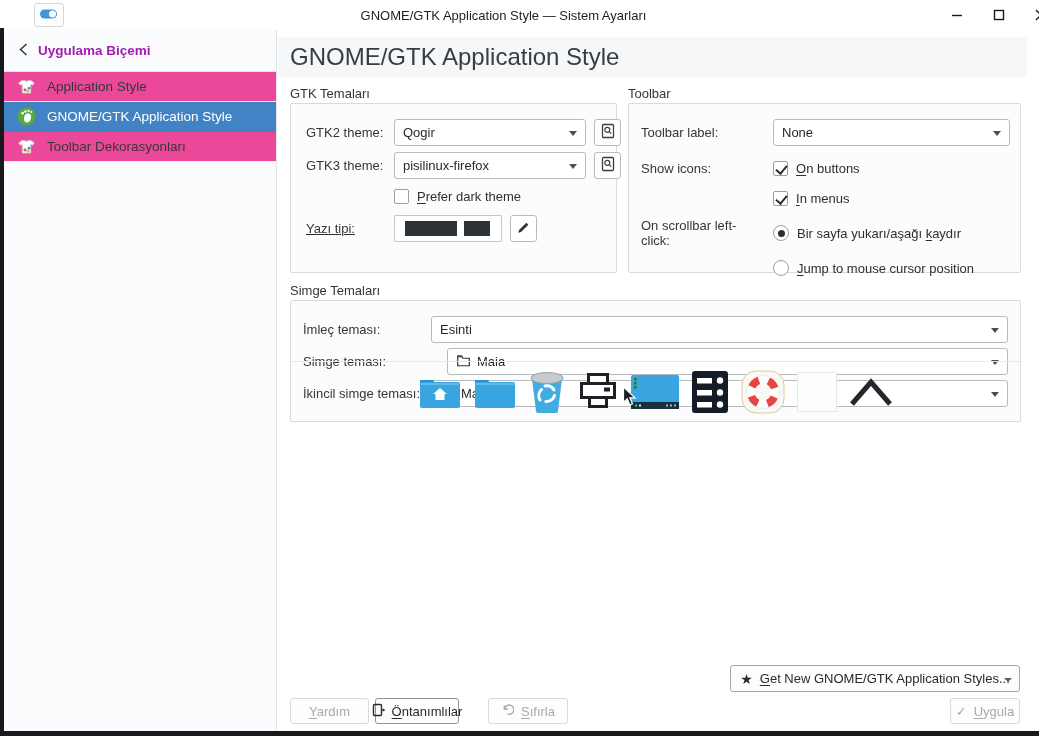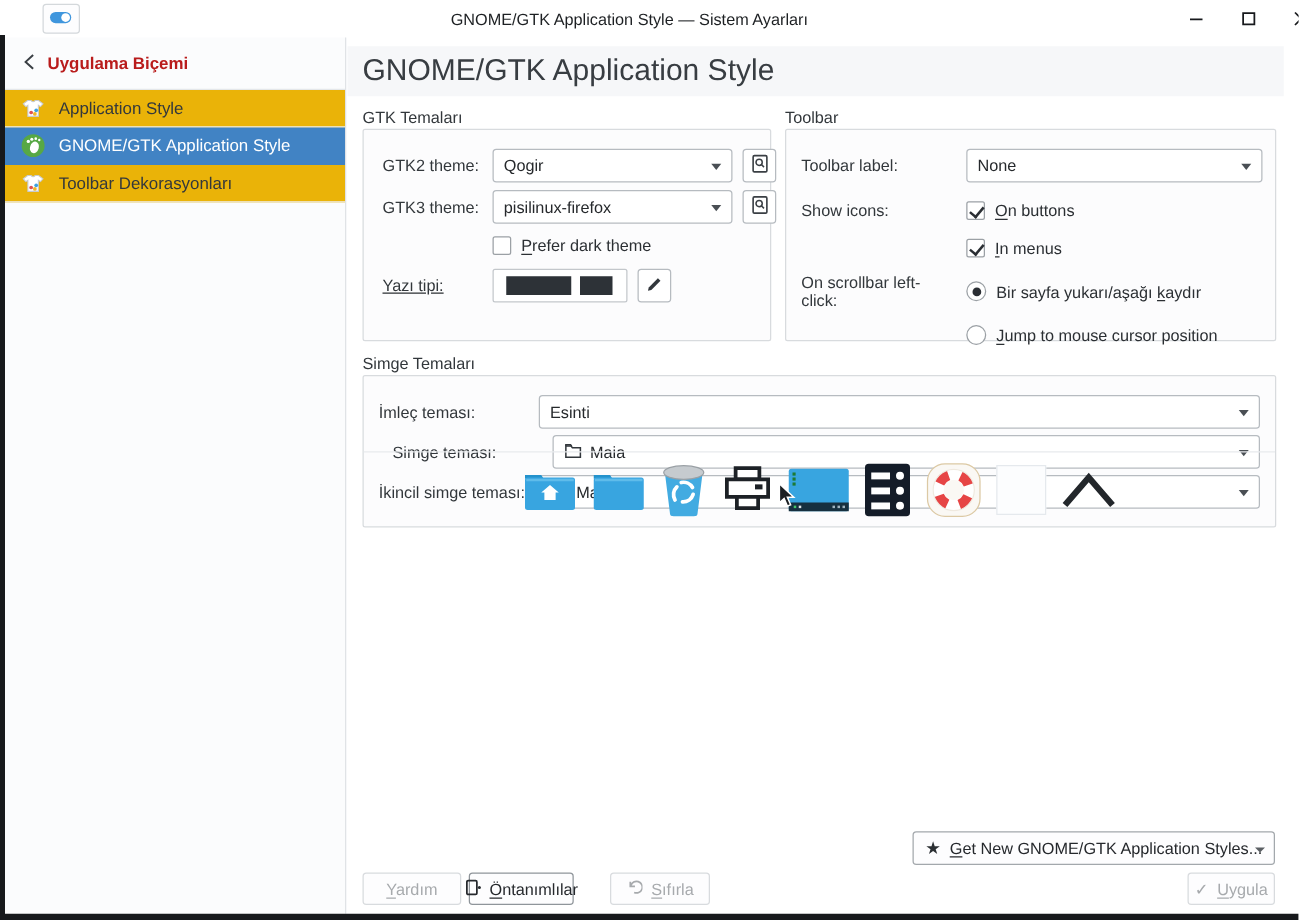--- a/index.html
+++ b/index.html
@@ -14,22 +14,22 @@
 
   
   .titlebar { position:absolute; left:0; top:0; width:1039px; height:30px; background:#ffffff; display:flex; align-items:center;margin-left:28px; }
   .menu-toggle { margin-left:6px; width:30px; height:24px; border:1px solid #d4d8db; border-radius:3px; background:#fdfdfe; display:flex; align-items:center; justify-content:center; }
   .tb-title { flex:1; text-align:center; font-size:13px; color:#1d2023; }
   .win-controls { display:flex; align-items:center; gap:14px; margin-right:12px; }
   .win-btn { width:28px; height:24px; display:flex; align-items:center; justify-content:center; }
 
   
   .sidebar { position:absolute; left:4px; top:30px; width:273px; height:701px; background:#fbfcfd; border-right:1px solid #e0e3e6; }
-  .sb-header { height:42px; display:flex; align-items:center; gap:10px; padding-left:15px; border-bottom:1px solid #e4e7ea; font-weight:bold; font-size:13.5px; color:#b91c1c; }
-  .sb-item { height:30px; display:flex; align-items:center; gap:10px; padding-left:12px; border-bottom:1px solid #eef0f2; font-size:13.5px; color:#33383c; background:#eab308; cursor:default; }
+  .sb-header { height:42px; display:flex; align-items:center; gap:10px; padding-left:15px; border-bottom:1px solid #e4e7ea; font-weight:bold; font-size:13.5px; color:#a21caf; }
+  .sb-item { height:30px; display:flex; align-items:center; gap:10px; padding-left:12px; border-bottom:1px solid #eef0f2; font-size:13.5px; color:#33383c; background:#ec4899; cursor:default; }
   .sb-item.selected { background:#4183c4; color:#ffffff; border-bottom:1px solid #4183c4; }
   .sb-icon { width:21px; height:21px; display:flex; align-items:center; justify-content:center; }
 
   
   .main { position:absolute; left:278px; top:30px; width:761px; height:701px; background:#fff; }
   .page-header { position:absolute; left:0; top:7px; width:749px; height:40px; background:#f6f7f9; display:flex; align-items:center; padding-left:12px; }
   .page-header h1 { font-size:24px; font-weight:400; color:#383d42; }
 
   .section-label { position:absolute; font-size:13px; color:#32373b; }
   .groupbox { position:absolute; background:#fcfcfd; border:1px solid #d8dbde; border-radius:2px; }
@@ -253,21 +253,21 @@
 
     <div class="section-label" style="left:12px; top:253px;">Simge Temaları</div>
     <div class="groupbox" style="left:12px; top:270px; width:731px; height:122px; padding:15px 12px;">
       <div class="form-row" style="grid-template-columns:128px 1fr; gap:0; margin-bottom:5px;">
         <span class="lbl">İmleç teması:</span>
         <div class="combo">
           <span>Esinti</span>
           <span class="arrow"></span>
         </div>
       </div>
-      <div class="form-row" style="grid-template-columns:128px 1fr; gap:0; margin-bottom:5px;margin-left:11px;">
+      <div class="form-row" style="grid-template-columns:128px 1fr; gap:16px; margin-bottom:5px;">
         <span class="lbl">Simge teması:</span>
         <div class="combo">
           <span>
             <svg width="15" height="15" viewBox="0 0 16 16">
                 <path d="M1.8 4 h4.4 l1.2 1.6 h6.8 v8 h-12.4 Z" fill="none" stroke="#32373c" stroke-width="1.3"></path>
                 <path d="M1.8 4 v-1 h4 l1 1" fill="none" stroke="#32373c" stroke-width="1.3"></path>
               </svg>
           </span>
           <span>Maia</span>
           <span class="arrow"></span>

